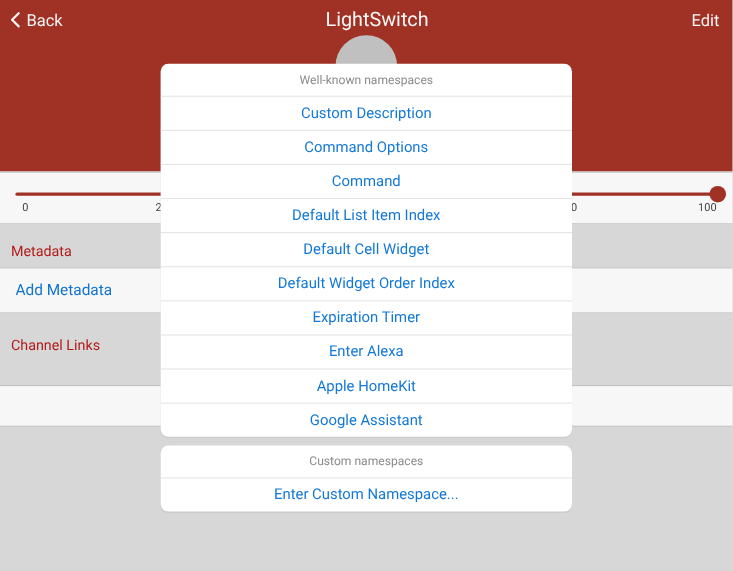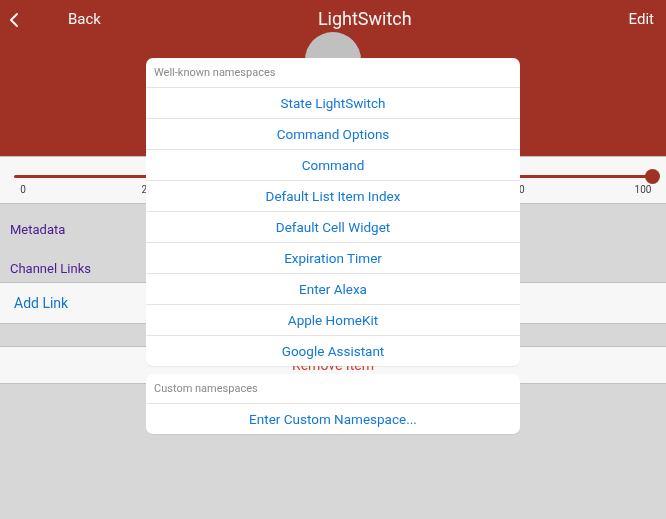--- a/index.html
+++ b/index.html
@@ -20,23 +20,22 @@
   .nav {
     display: flex;
     align-items: center;
     justify-content: space-between;
     padding: 8px 12px 0 8px;
     color: #fff;
     font-size: 15px;
   }
   .nav-back {
     display: flex;
-    align-items: flex-end;
+    align-items: flex-start;
     cursor: pointer;
-    gap: 44px;
   }
   .nav-back svg { width: 12px; height: 16px; margin-right: 4px; }
   .nav-title { font-size: 18px; }
   .nav-edit { cursor: pointer; }
   .avatar-wrap {
     position: absolute;
     top: 32px;
     left: 50%;
     transform: translateX(-50%);
   }
@@ -76,33 +75,33 @@
     display: flex;
     justify-content: space-between;
     font-size: 10px;
     color: #444;
     margin-top: 6px;
   }
   .slider-ticks span { width: 18px; text-align: center; }
 
   .section-label {
     font-size: 13px;
-    color: #4c1d95;
+    color: #b91c1c;
     padding: 18px 10px 6px;
   }
   .row {
     background: #fff;
     border-top: 1px solid #c8c8c8;
     border-bottom: 1px solid #c8c8c8;
     padding: 12px 14px;
     color: #1378d6;
     font-size: 14px;
     cursor: pointer;
   }
-  .row + .section-label { margin-top: 4px; font-weight: bold; }
+  .row + .section-label { margin-top: 4px; }
 
   .remove-item {
     text-align: center;
     color: #d64230;
     font-size: 14px;
     padding: 10px;
     background: #fff;
     border-top: 1px solid #c8c8c8;
     border-bottom: 1px solid #c8c8c8;
   }
@@ -121,21 +120,21 @@
     width: 374px;
   }
   .sheet-group {
     background: #fff;
     border-radius: 7px;
     overflow: hidden;
     margin-bottom: 8px;
     box-shadow: 0 1px 1px rgba(0,0,0,0.06);
   }
   .sheet-header {
-    text-align: left;
+    text-align: center;
     font-size: 11px;
     color: #8a8a8a;
     padding: 8px;
     border-bottom: 1px solid #e4e4e4;
   }
   .sheet-item {
     text-align: center;
     font-size: 13.5px;
     color: #1378d6;
     padding: 7px;
@@ -172,38 +171,39 @@
       <span>0</span>
       <span>20</span>
       <span>40</span>
       <span>60</span>
       <span>80</span>
       <span>100</span>
     </div>
   </div>
 
   <div class="section-label">Metadata</div>
+  <div class="row">Add Metadata</div>
 
   <div class="section-label">Channel Links</div>
-  <div class="row">Add Link</div>
 
   <div style="height:22px"></div>
   <div class="remove-item">Remove Item</div>
 </div>
 
 <div class="overlay-dim"></div>
 <div class="sheet">
   <div class="sheet-group">
     <div class="sheet-header">Well-known namespaces</div>
     <div id="wk-list">
-        <div class="sheet-item">State LightSwitch</div>
+        <div class="sheet-item">Custom Description</div>
         <div class="sheet-item">Command Options</div>
         <div class="sheet-item">Command</div>
         <div class="sheet-item">Default List Item Index</div>
         <div class="sheet-item">Default Cell Widget</div>
+        <div class="sheet-item">Default Widget Order Index</div>
         <div class="sheet-item">Expiration Timer</div>
         <div class="sheet-item">Enter Alexa</div>
         <div class="sheet-item">Apple HomeKit</div>
         <div class="sheet-item">Google Assistant</div>
       </div>
   </div>
   <div class="sheet-group">
     <div class="sheet-header">Custom namespaces</div>
     <div id="cu-list">
         <div class="sheet-item">Enter Custom Namespace...</div>

